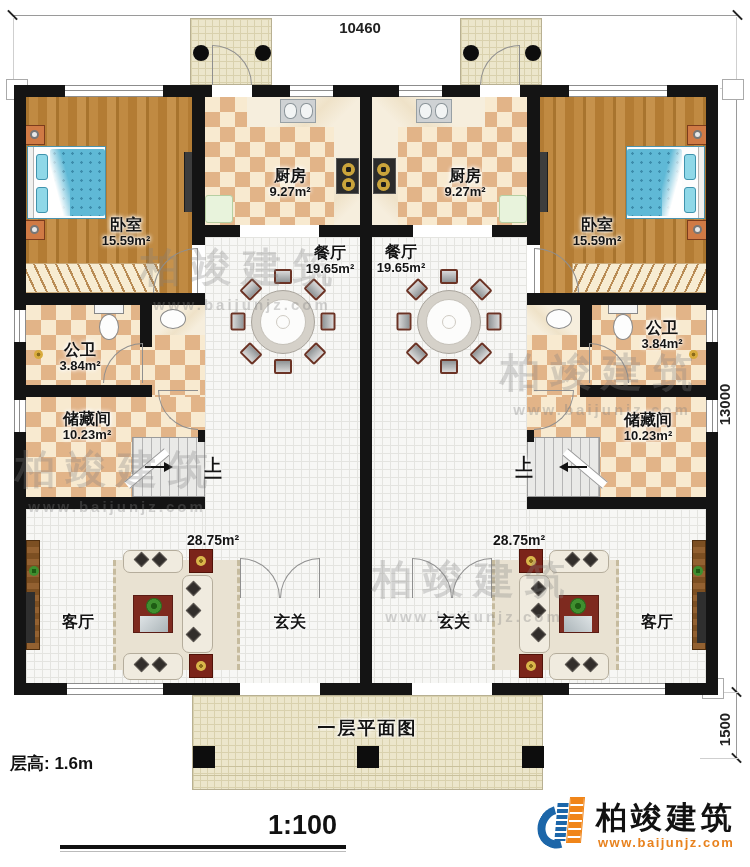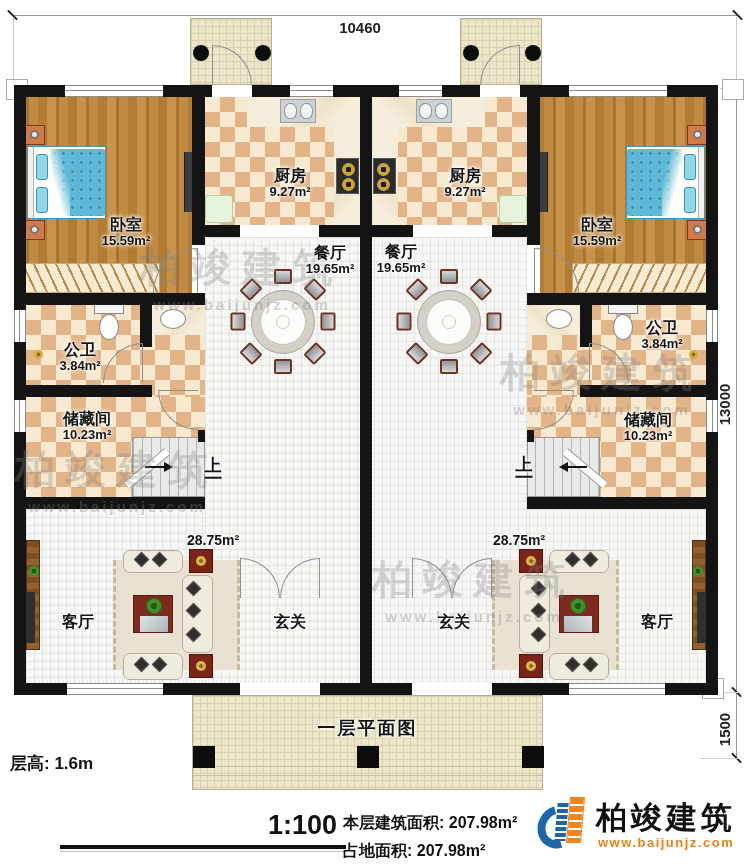--- a/index.html
+++ b/index.html
@@ -459,22 +459,20 @@
       <span class="nm">玄关</span>
     </div>
   <div class="lbl" style="left:454px;top:622px">
       <span class="nm">玄关</span>
     </div>
 
   <div class="note" style="left:10px;top:752px">层高: 1.6m</div>
   <div class="pscale" style="left:268px;top:810px">1:100</div>
   <div class="tline1" style="left:60px;top:845px;width:286px"></div>
   <div class="tline2" style="left:60px;top:851px;width:286px"></div>
-  <div class="note2" style="left:343px;top:813px">本层建筑面积: 207.98m²</div>
-  <div class="note2" style="left:343px;top:841px">占地面积: 207.98m²</div>
 
   <div class="logo" style="left:538px;top:795px;width:205px;height:62px">
     <div class="lg-swoosh"></div>
     <div class="lg-b1"></div>
     <div class="lg-b2"></div>
     <div class="lg-name">柏竣建筑</div>
     <div class="lg-site">www.baijunjz.com</div>
   </div>
 
 </div>

